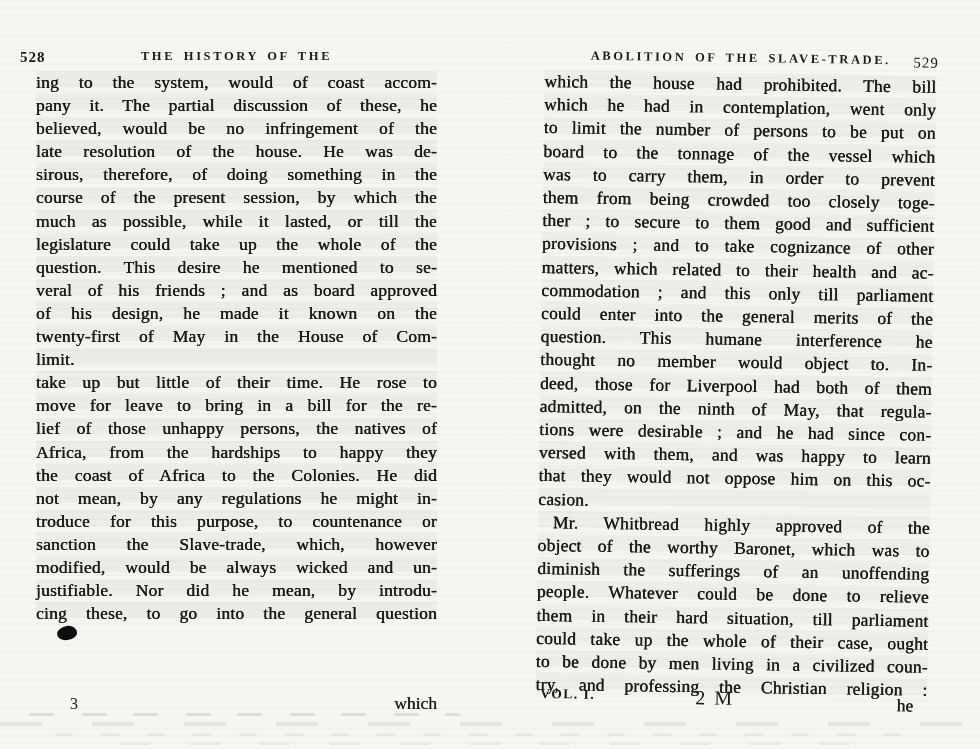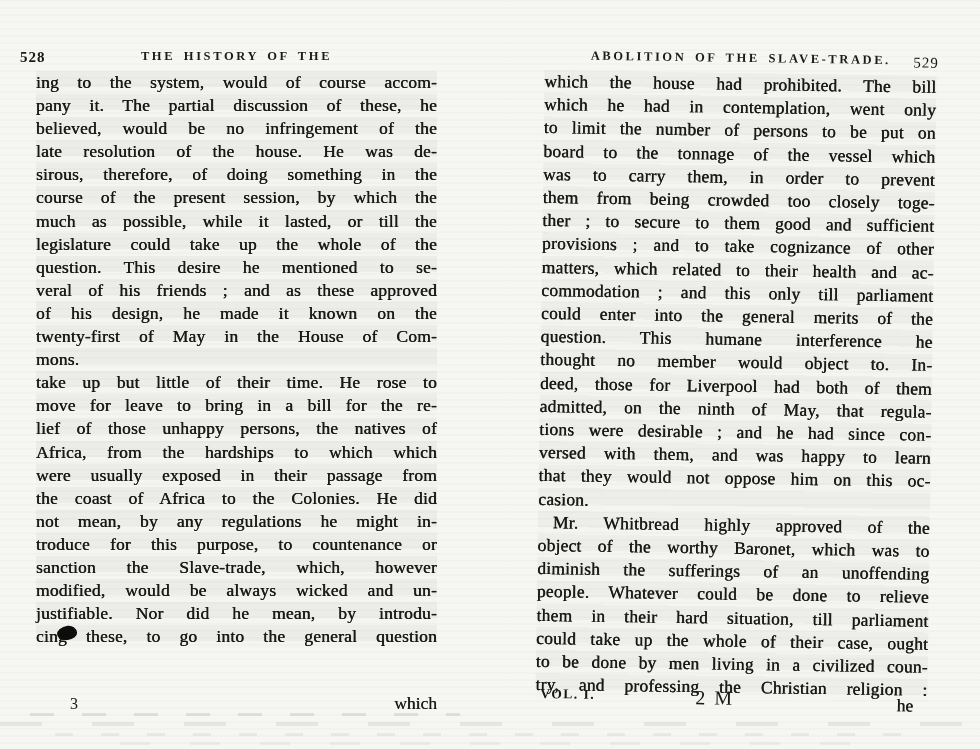--- a/index.html
+++ b/index.html
@@ -86,38 +86,37 @@
 <body>
 
 <div class="spread">
 
   <div class="page page-left">
     <div class="header">
       <span class="pagenum pagenum-left">528</span>
       <div class="running-title">THE HISTORY OF THE</div>
     </div>
     <div class="page-body">
-        <div class="line">ing to the system, would of course accom-</div>
+        <div class="line">ing to the system, would of coast accom-</div>
         <div class="line">pany it.  The partial discussion of these, he</div>
         <div class="line">believed, would be no infringement of the</div>
         <div class="line">late resolution of the house.  He was de-</div>
         <div class="line">sirous, therefore, of doing something in the</div>
         <div class="line">course of the present session, by which the</div>
         <div class="line">much as possible, while it lasted, or till the</div>
         <div class="line">legislature could take up the whole of the</div>
         <div class="line">question.  This desire he mentioned to se-</div>
-        <div class="line">veral of his friends ; and as these approved</div>
+        <div class="line">veral of his friends ; and as board approved</div>
         <div class="line">of his design, he made it known on the</div>
         <div class="line">twenty-first of May in the House of Com-</div>
-        <div class="line end">mons.</div>
+        <div class="line end">limit.</div>
         <div class="line">take up but little of their time.  He rose to</div>
         <div class="line">move for leave to bring in a bill for the re-</div>
         <div class="line">lief of those unhappy persons, the natives of</div>
-        <div class="line">Africa, from the hardships to which which</div>
-        <div class="line">were usually exposed in their passage from</div>
+        <div class="line">Africa, from the hardships to happy they</div>
         <div class="line">the coast of Africa to the Colonies.  He did</div>
         <div class="line">not mean, by any regulations he might in-</div>
         <div class="line">troduce for this purpose, to countenance or</div>
         <div class="line">sanction the Slave-trade, which, however</div>
         <div class="line">modified, would be always wicked and un-</div>
         <div class="line">justifiable.  Nor did he mean, by introdu-</div>
         <div class="line">cing these, to go into the general question</div>
       </div>
     <span class="sig-mark-left">3</span>
     <span class="catchword">which</span>

